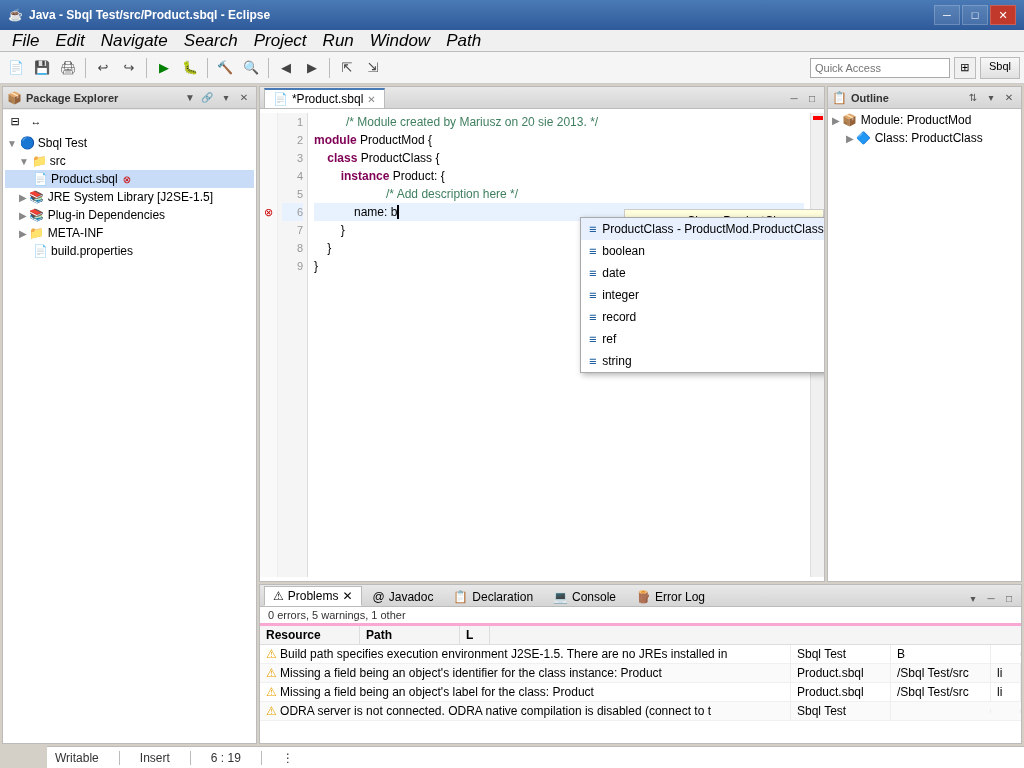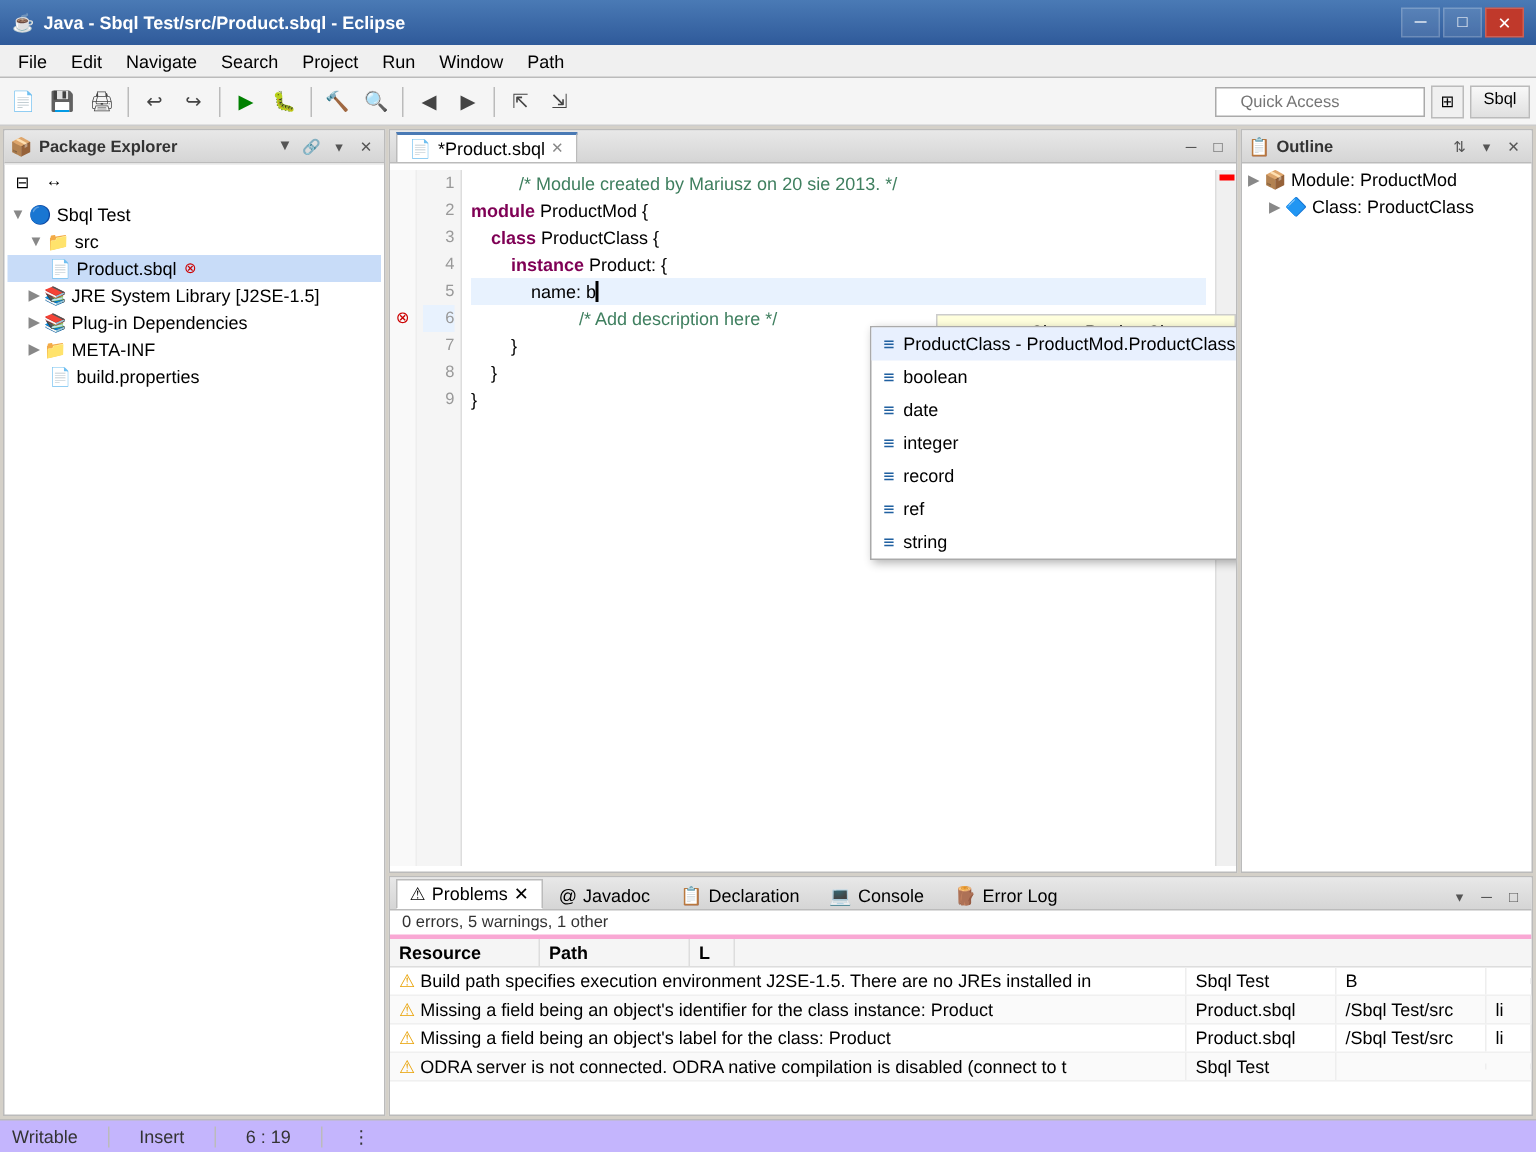--- a/index.html
+++ b/index.html
@@ -34,21 +34,22 @@
       border-bottom: 1px solid #bbb;
       height: 22px;
       display: flex;
       align-items: center;
       padding: 0 4px;
     }
     .menu-item {
       padding: 2px 8px;
       cursor: pointer;
       color: #000;
-      font-size: 12px;
+      font-size: 17px;
+      font-style: italic;
     }
 
     
     .toolbar {
       background: #f5f5f5;
       border-bottom: 1px solid #ccc;
       height: 32px;
       display: flex;
       align-items: center;
       padding: 0 4px;
@@ -66,21 +67,21 @@
     .toolbar-sep { width: 1px; height: 20px; background: #bbb; margin: 0 3px; }
     .quick-access {
       margin-left: auto;
       display: flex;
       align-items: center;
       gap: 4px;
     }
     .quick-access-input {
       width: 140px; height: 20px;
       border: 1px solid #aaa;
-      padding: 0 16px;
+      padding: 0 4px;
       font-size: 11px;
       background: white;
     }
     .java-btn {
       background: linear-gradient(to bottom, #f8f8f8, #e0e0e0);
       border: 1px solid #bbb;
       padding: 2px 8px;
       font-size: 11px;
       cursor: pointer;
       height: 22px;
@@ -327,29 +328,30 @@
     .problems-row:nth-child(even) { background: #fafafa; }
     .problems-row div { padding: 2px 6px; border-right: 1px solid #eee; overflow: hidden; }
     .col-desc { flex: 1; }
     .col-res { width: 100px; }
     .col-path { width: 100px; }
     .col-loc { width: 30px; }
     .warn-icon { color: #e8a000; font-size: 12px; }
 
     
     .status-bar {
-      background: #c4b5fd;
+      background: #ffffff;
       border-top: 1px solid #bbb;
       height: 22px;
       display: flex;
       align-items: center;
       padding: 0 8px;
       gap: 20px;
       font-size: 11px;
       color: #333;
+      margin-left: 47px;
     }
     .status-sep { width: 1px; height: 14px; background: #bbb; }
     .expand-arrow { color: #888; font-size: 10px; cursor: pointer; }
 
     
     .code-area::-webkit-scrollbar { width: 12px; height: 12px; }
     .code-area::-webkit-scrollbar-thumb { background: #bbb; border-radius: 4px; }
     .code-area::-webkit-scrollbar-track { background: #f5f5f5; }
   </style>
 </head>
@@ -497,22 +499,22 @@
             <div>7</div>
             <div>8</div>
             <div>9</div>
           </div>
 
           <div class="code-content">
             <div class="code-line"><span class="cm">/* Module created by Mariusz on 20 sie 2013. */</span></div>
             <div class="code-line"><span class="kw">module</span> ProductMod {</div>
             <div class="code-line">    <span class="kw">class</span> ProductClass {</div>
             <div class="code-line">        <span class="kw">instance</span> Product: {</div>
+            <div class="code-line">            <span class="cm">/* Add description here */</span></div>
             <div class="code-line cursor-line">            name: b<span style="border-left:2px solid black;">&nbsp;</span></div>
-            <div class="code-line">            <span class="cm">/* Add description here */</span></div>
             <div class="code-line">        }</div>
             <div class="code-line">    }</div>
             <div class="code-line">}</div>
           </div>
 
           <div class="editor-scrollbar">
             <div class="scroll-marker" style="background:#ff0000;"></div>
           </div>
 
           <div class="autocomplete-popup">

